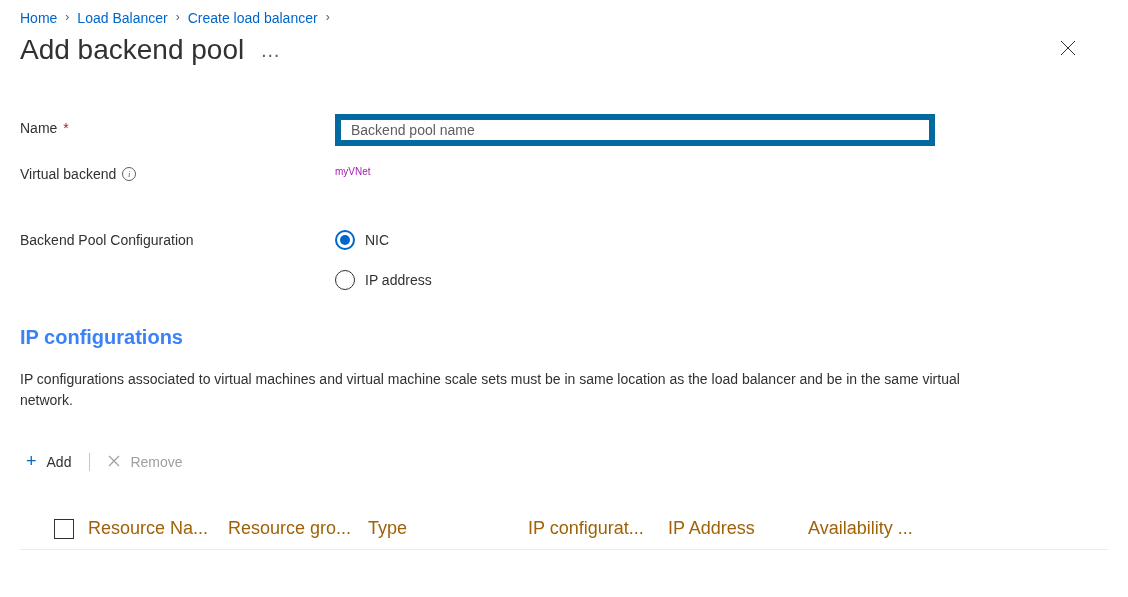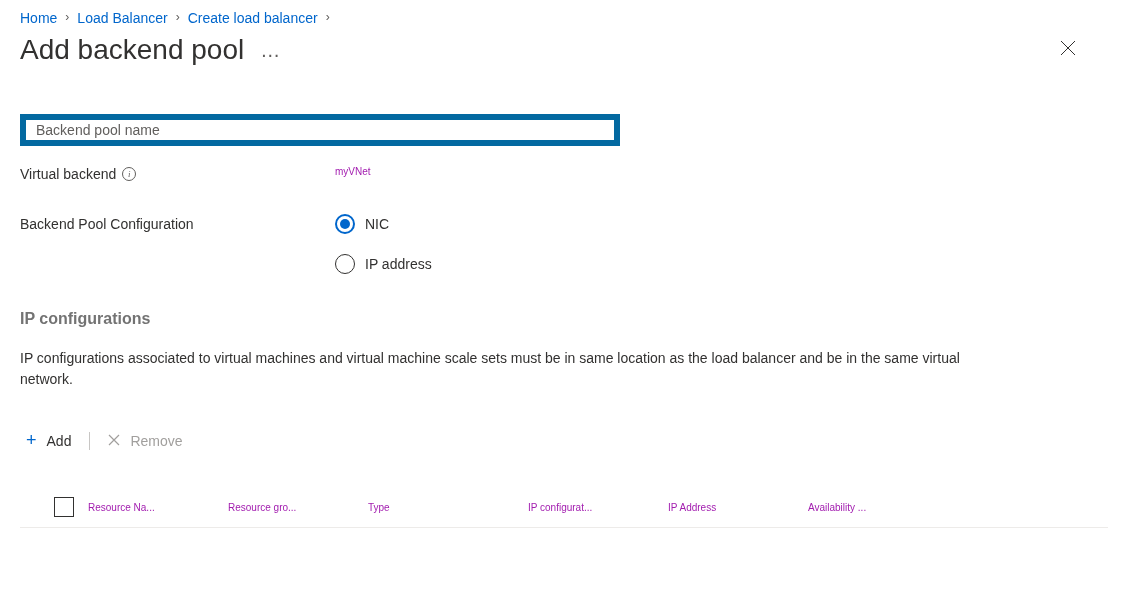--- a/index.html
+++ b/index.html
@@ -131,23 +131,23 @@
     .radio-circle.selected {
       border: 2px solid #0066cc;
     }
     .radio-dot {
       width: 10px;
       height: 10px;
       border-radius: 50%;
       background: #0066cc;
     }
     .section-title {
-      font-size: 16px;
+      font-size: 20px;
       font-weight: 600;
-      color: #737373;
+      color: #3b82f6;
       margin-top: 36px;
       margin-bottom: 20px;
     }
     .section-desc {
       font-size: 14px;
       color: #323130;
       line-height: 1.5;
       max-width: 960px;
       margin-bottom: 40px;
     }
@@ -184,22 +184,22 @@
       color: #a19f9d;
     }
     .table {
       width: 100%;
     }
     .table-header {
       display: flex;
       align-items: center;
       padding: 10px 0;
       border-bottom: 1px solid #edebe9;
-      font-size: 10px;
-      color: #a21caf;
+      font-size: 18px;
+      color: #a16207;
     }
     .col-check {
       width: 68px;
       display: flex;
       justify-content: center;
       padding-left: 20px;
     }
     .checkbox {
       width: 20px;
       height: 20px;
@@ -231,34 +231,38 @@
     <span class="more-btn">…</span>
   </div>
   <span class="close-btn">
     <svg width="16" height="16" viewBox="0 0 16 16">
         <path d="M1 1 L15 15 M15 1 L1 15" stroke="#323130" stroke-width="1"></path>
       </svg>
   </span>
 </div>
 
 <div class="form-row">
+  <div class="form-label">
+    <span>Name</span>
+    <span class="required">*</span>
+  </div>
   <div class="form-control">
     <input type="text" placeholder="Backend pool name" style="">
   </div>
 </div>
 
 <div class="form-row">
   <div class="form-label">
     <span>Virtual backend</span>
     <span class="info-icon">i</span>
   </div>
   <div class="static-value">myVNet</div>
 </div>
 
-<div class="form-row" style="margin-top:28px">
+<div class="form-row" style="margin-top:44px">
   <div class="form-label">
     <span>Backend Pool Configuration</span>
   </div>
   <div class="radio-group">
     <div class="radio-option">
       <div class="radio-circle selected">
           <div class="radio-dot"></div>
         </div>
       <span>NIC</span>
     </div>

